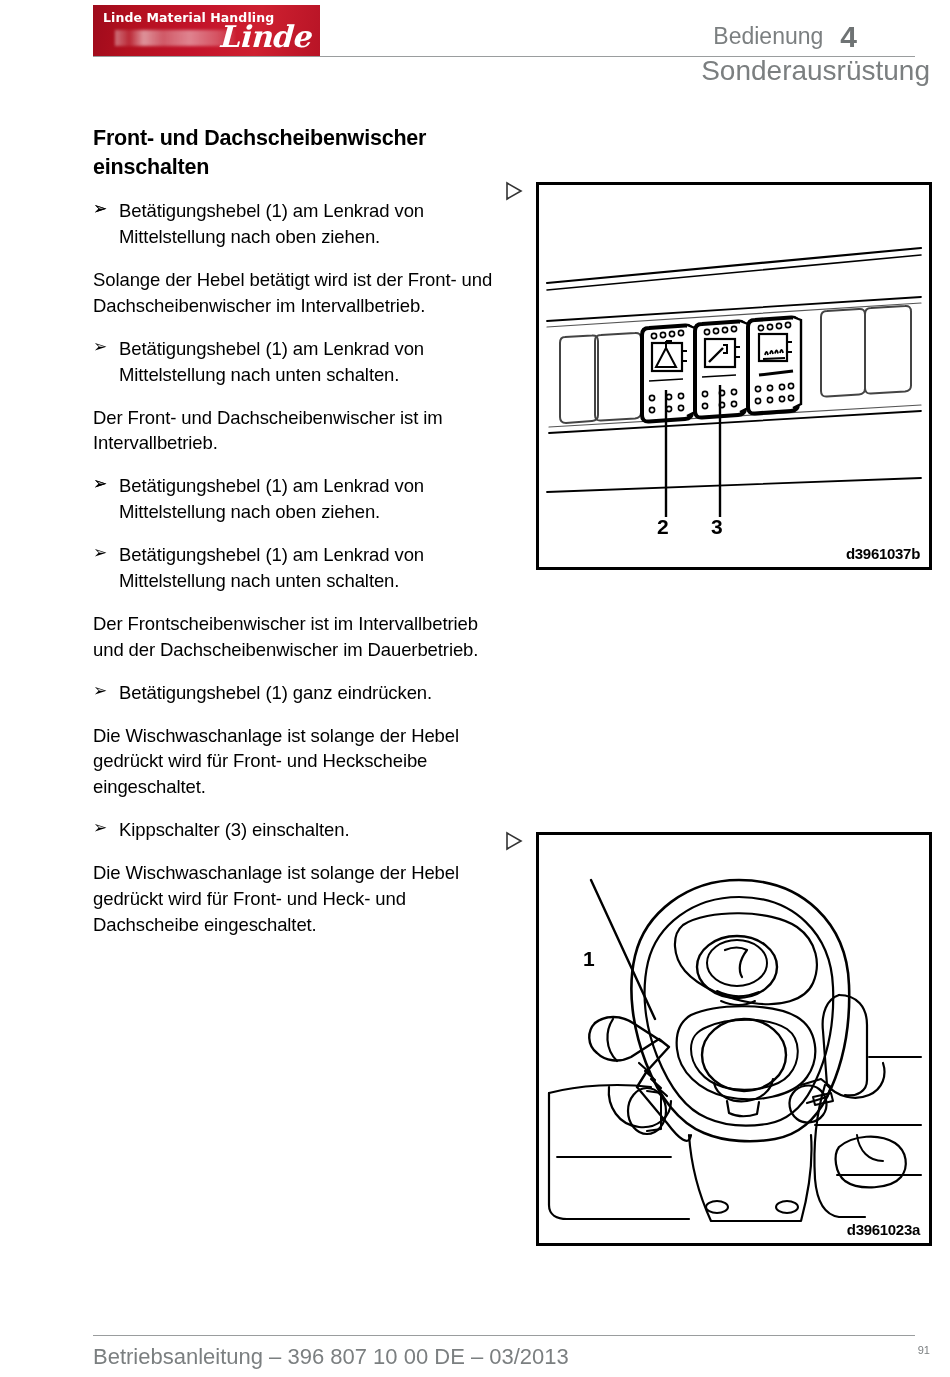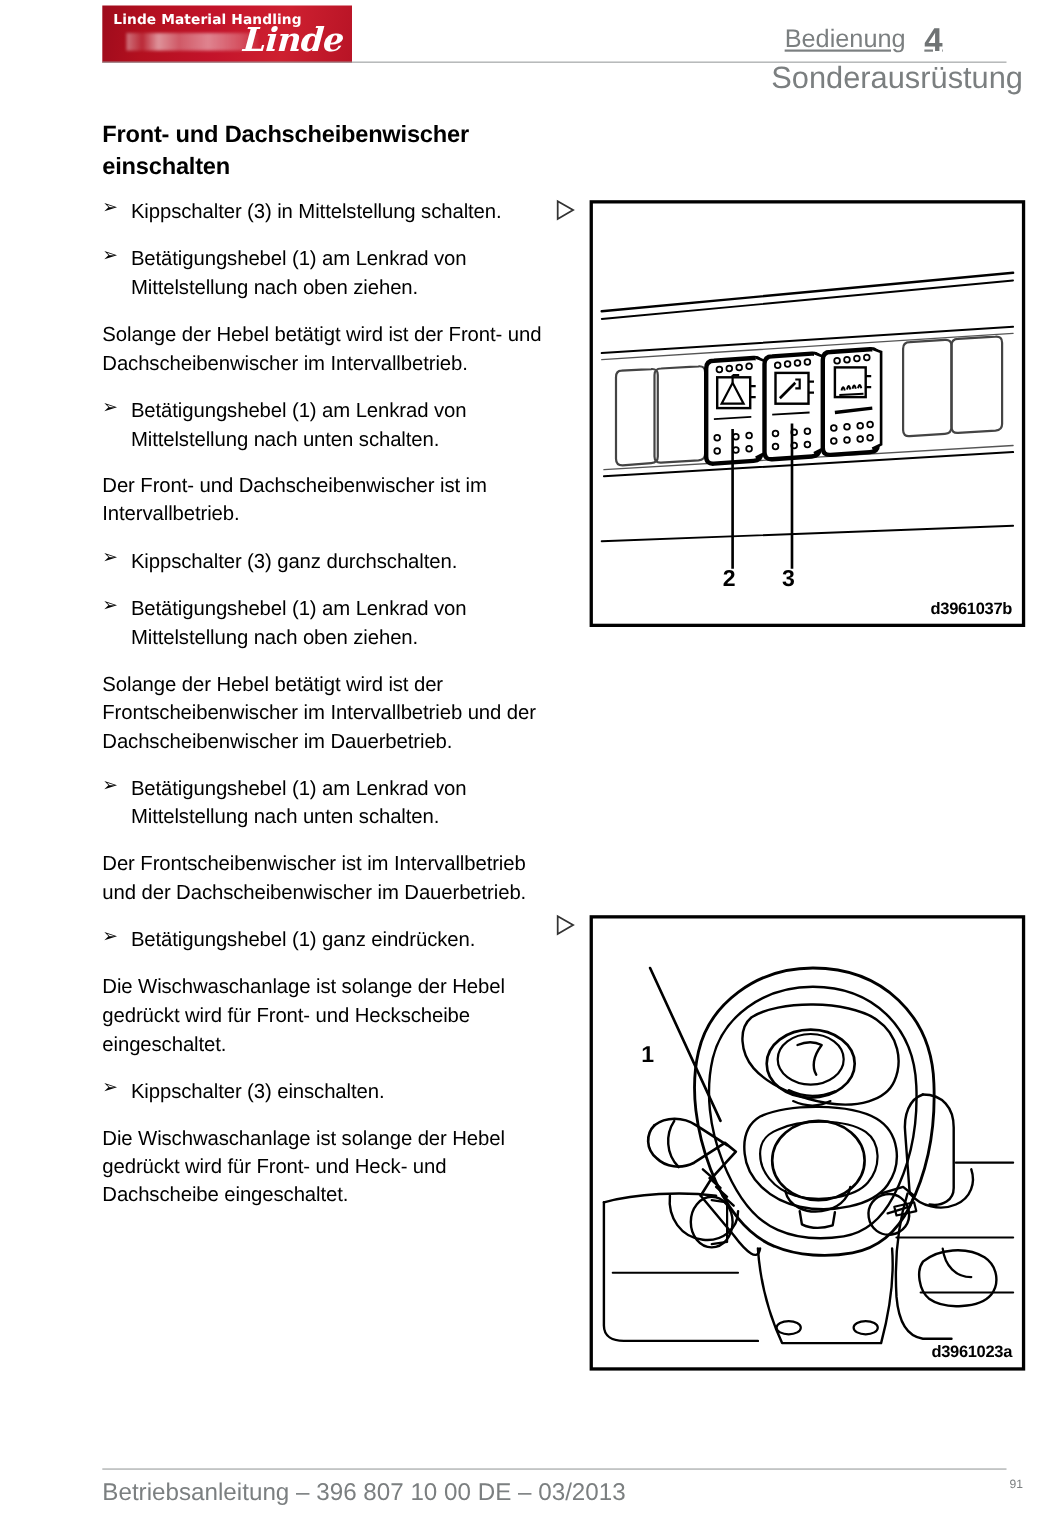--- a/index.html
+++ b/index.html
@@ -66,21 +66,20 @@
     line-height: 1;
     transform: skewX(-4deg);
   }
   .header-title {
     position: absolute;
     right: 93px; top: 20px;
     text-align: right;
     color: #7b7f80;
     font-size: 23px;
     white-space: nowrap;
-    text-decoration: underline;
   }
   .header-title .chapnum {
     font-size: 30px;
     font-weight: bold;
     color: #6f7374;
     margin-left: 17px;
     vertical-align: -3px;
   }
   .header-sub {
     position: absolute;
@@ -102,21 +101,21 @@
   .col-left {
     position: absolute;
     left: 93px; top: 108px;
     width: 405px;
   }
 
   h2.sec-head {
     font-size: 21.5px;
     font-weight: bold;
     line-height: 1.33;
-    margin: 0 0 14px 0;
+    margin: 16px 0 14px 0;
     letter-spacing: -0.2px;
   }
   h2.sec-head.second {
     margin-top: 0;
   }
 
   p.body {
     font-size: 18.5px;
     line-height: 1.40;
     margin: 0 0 17px 0;
@@ -217,21 +216,20 @@
 
 <div class="content">
 
   <div class="col-left">
 
     <h2 class="sec-head">Front- und Dachscheibenwischer einschalten</h2>
 
     <ul class="steps">
       <li class="step">
         <span class="arrow">➢</span>
-        <span>Kippschalter (3) in Mittelstellung schalten.</span>
       </li>
       <li class="step">
         <span class="arrow">➢</span>
         <span>Betätigungshebel (1) am Lenkrad von Mittelstellung nach oben ziehen.</span>
       </li>
     </ul>
 
     <p class="body">Solange der Hebel betätigt wird ist der Front- und Dachscheibenwischer im Intervallbetrieb.</p>
 
     <ul class="steps">
@@ -239,29 +237,27 @@
         <span class="arrow">➢</span>
         <span>Betätigungshebel (1) am Lenkrad von Mittelstellung nach unten schalten.</span>
       </li>
     </ul>
 
     <p class="body">Der Front- und Dachscheibenwischer ist im Intervallbetrieb.</p>
 
     <ul class="steps">
       <li class="step">
         <span class="arrow">➢</span>
-        <span>Kippschalter (3) ganz durchschalten.</span>
       </li>
       <li class="step">
         <span class="arrow">➢</span>
         <span>Betätigungshebel (1) am Lenkrad von Mittelstellung nach oben ziehen.</span>
       </li>
     </ul>
 
-    <p class="body">Solange der Hebel betätigt wird ist der Frontscheibenwischer im Intervallbetrieb und der Dachscheibenwischer im Dauerbetrieb.</p>
 
     <ul class="steps">
       <li class="step">
         <span class="arrow">➢</span>
         <span>Betätigungshebel (1) am Lenkrad von Mittelstellung nach unten schalten.</span>
       </li>
     </ul>
 
     <p class="body">Der Frontscheibenwischer ist im Intervallbetrieb und der Dachscheibenwischer im Dauerbetrieb.</p>
 

